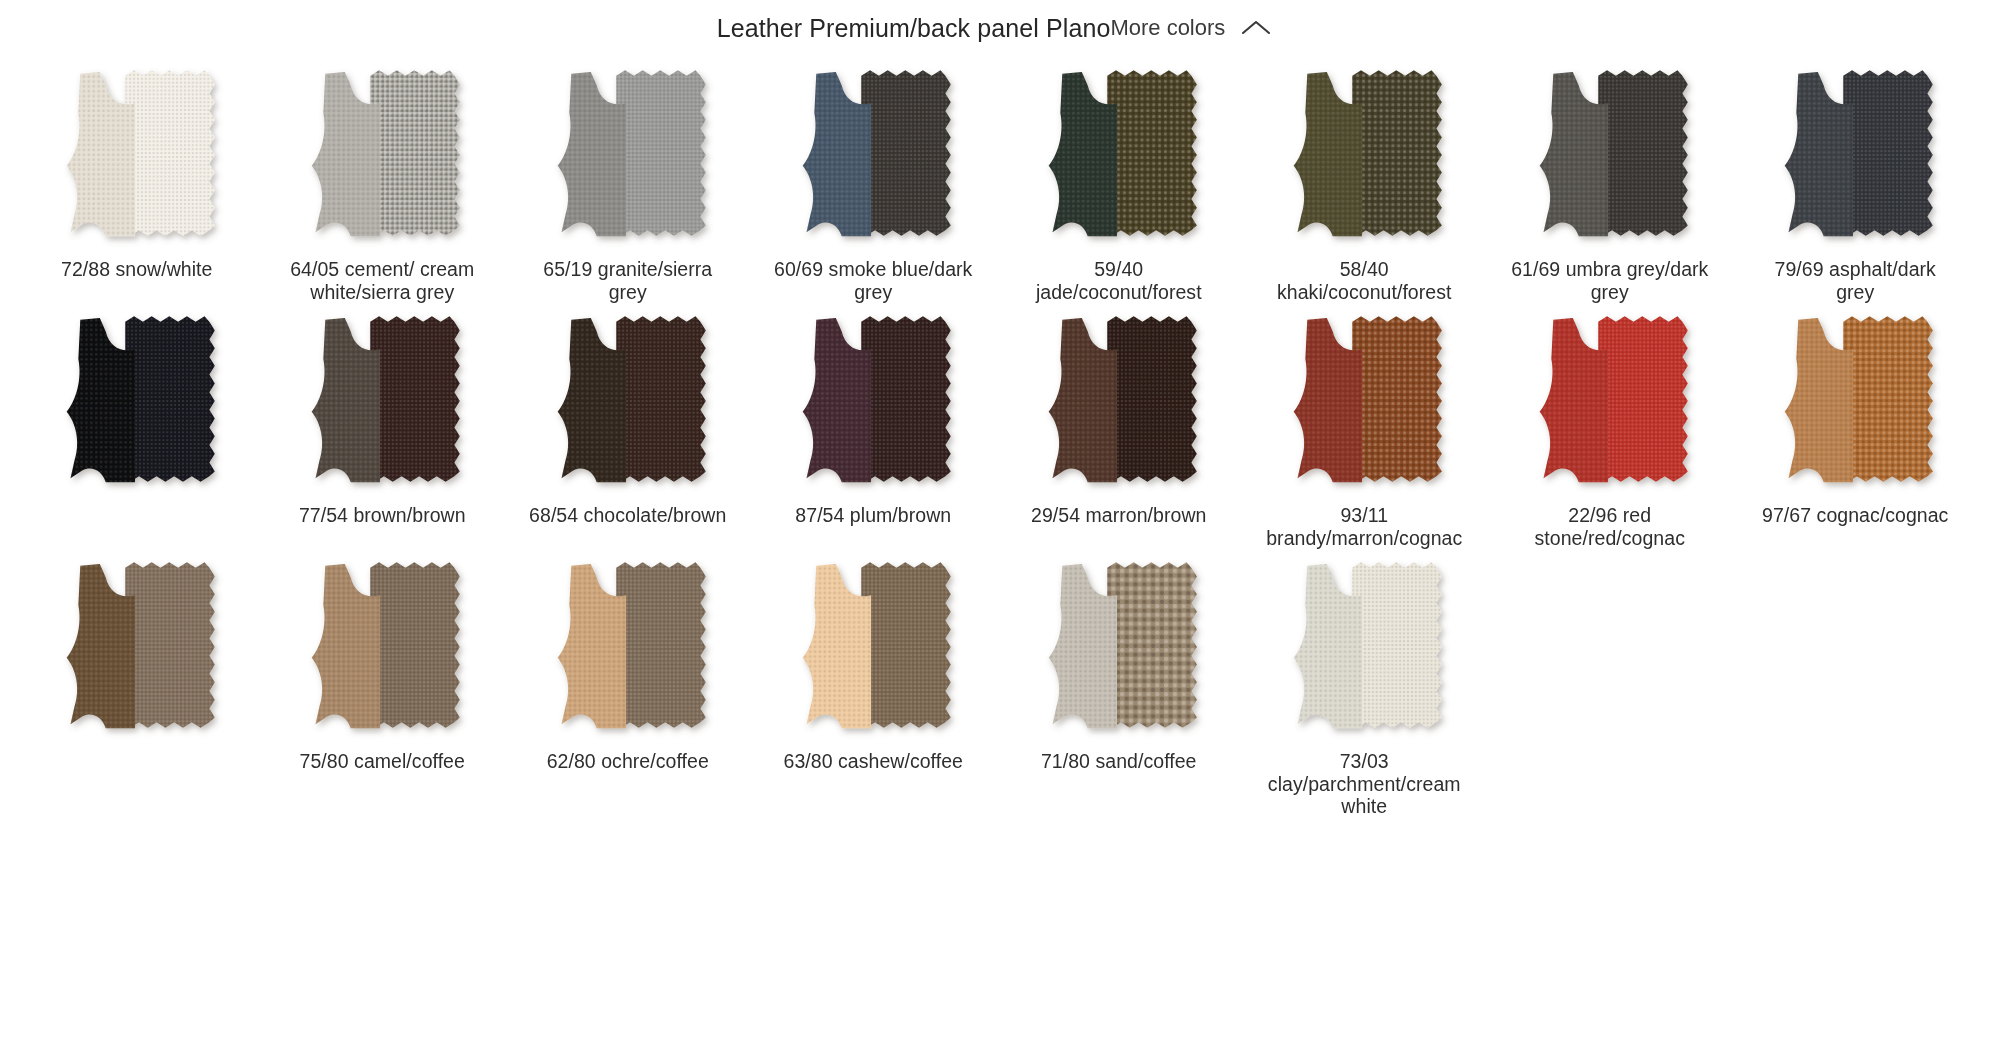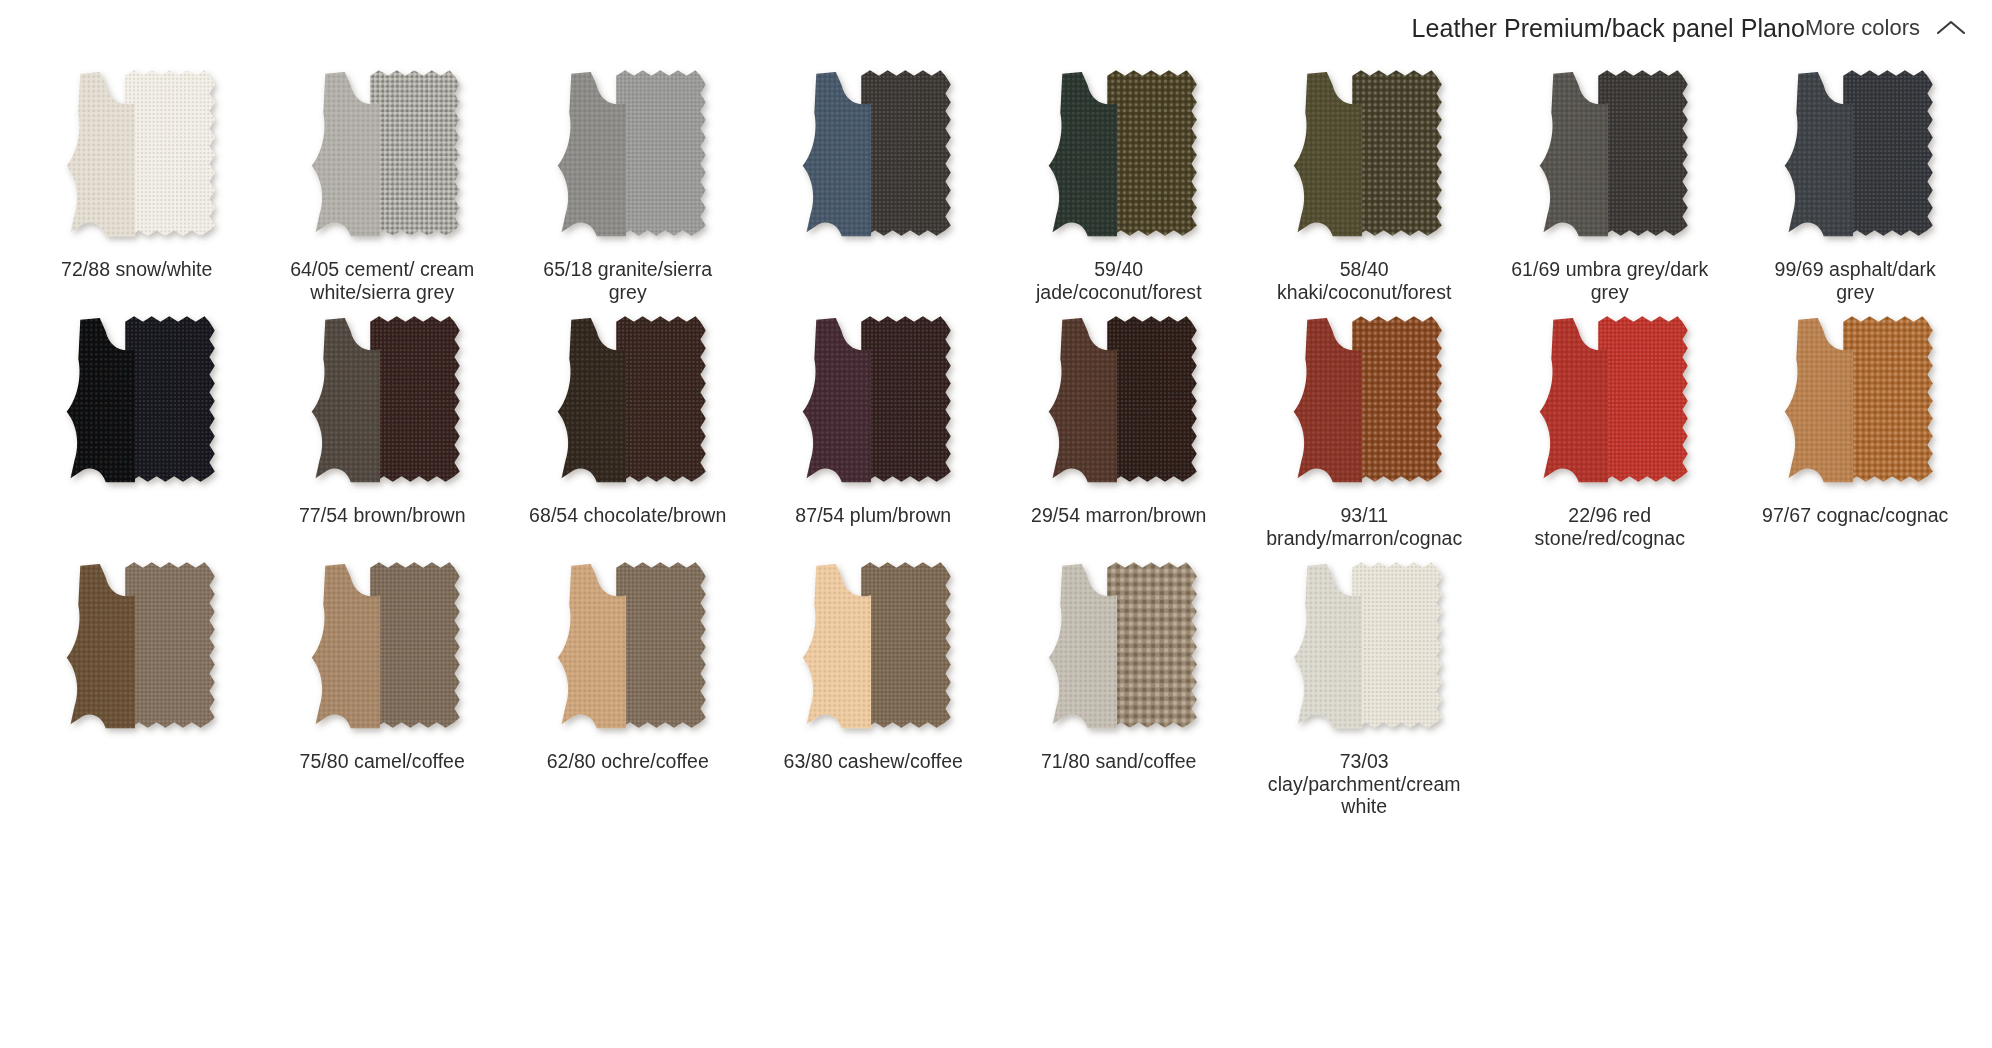--- a/index.html
+++ b/index.html
@@ -16,21 +16,21 @@
     overflow: hidden;
   }
 
   
   .header {
     position: relative;
     height: 56px;
     padding: 0 26px 0 22px;
     display: flex;
     align-items: center;
-    justify-content: flex-end;
+    justify-content: center;
   }
   .panel-title {
     font-size: 25px;
     font-weight: 500;
     letter-spacing: 0.1px;
     color: #262626;
     line-height: 1;
   }
   .more-colors {
     display: flex;
@@ -180,21 +180,21 @@
             </filter>
           </defs>
           <g filter="url(#sh2)">
             <path d="M86,8 L95,2.42 L104,8 L113,2.42 L122,8 L131,2.42 L140,8 L149,2.42 L158,8 L167,2.42 L172,8 L177.58,17 L172,26 L177.58,35 L172,44 L177.58,53 L172,62 L177.58,71 L172,80 L177.58,89 L172,98 L177.58,107 L172,116 L177.58,125 L172,134 L177.58,143 L172,152 L177.58,161 L172,166 L163,171.58 L154,166 L145,171.58 L136,166 L127,171.58 L118,166 L109,171.58 L100,166 L91,171.58 L86,166 Z" fill="#9b9b99"></path>
             <path d="M86,8 L95,2.42 L104,8 L113,2.42 L122,8 L131,2.42 L140,8 L149,2.42 L158,8 L167,2.42 L172,8 L177.58,17 L172,26 L177.58,35 L172,44 L177.58,53 L172,62 L177.58,71 L172,80 L177.58,89 L172,98 L177.58,107 L172,116 L177.58,125 L172,134 L177.58,143 L172,152 L177.58,161 L172,166 L163,171.58 L154,166 L145,171.58 L136,166 L127,171.58 L118,166 L109,171.58 L100,166 L91,171.58 L86,166 Z" fill="url(#weave2)"></path>
             <path d="M40,6 L60,4 L66,18 C70,34 82,40 96,36 L96,36 L96,172 L66,172 C62,160 52,155 42,160 L30,168 L34,150 C40,132 36,112 26,100 C36,88 42,66 38,46 Z" fill="#8e8c89"></path>
             <path d="M40,6 L60,4 L66,18 C70,34 82,40 96,36 L96,36 L96,172 L66,172 C62,160 52,155 42,160 L30,168 L34,150 C40,132 36,112 26,100 C36,88 42,66 38,46 Z" fill="url(#grain2)"></path>
           </g>
         </svg>
       </div>
-      <div class="swatch-label">65/18 granite/sierra grey</div>
+      <div class="swatch-label">65/19 granite/sierra grey</div>
     </div>
     <div class="swatch-cell row-1">
       <div class="swatch-art">
         <svg viewBox="0 0 196 180">
           <defs>
             <pattern id="weave3" patternUnits="userSpaceOnUse" width="4" height="4">
               <circle cx="1" cy="1" r="1" fill="#ffffff" opacity="0.16"></circle>
               <circle cx="3" cy="3" r="1" fill="#000000" opacity="0.13"></circle>
             </pattern>
             <pattern id="grain3" patternUnits="userSpaceOnUse" width="5" height="5">
@@ -206,20 +206,21 @@
             </filter>
           </defs>
           <g filter="url(#sh3)">
             <path d="M86,8 L95,2.42 L104,8 L113,2.42 L122,8 L131,2.42 L140,8 L149,2.42 L158,8 L167,2.42 L172,8 L177.58,17 L172,26 L177.58,35 L172,44 L177.58,53 L172,62 L177.58,71 L172,80 L177.58,89 L172,98 L177.58,107 L172,116 L177.58,125 L172,134 L177.58,143 L172,152 L177.58,161 L172,166 L163,171.58 L154,166 L145,171.58 L136,166 L127,171.58 L118,166 L109,171.58 L100,166 L91,171.58 L86,166 Z" fill="#3b3733"></path>
             <path d="M86,8 L95,2.42 L104,8 L113,2.42 L122,8 L131,2.42 L140,8 L149,2.42 L158,8 L167,2.42 L172,8 L177.58,17 L172,26 L177.58,35 L172,44 L177.58,53 L172,62 L177.58,71 L172,80 L177.58,89 L172,98 L177.58,107 L172,116 L177.58,125 L172,134 L177.58,143 L172,152 L177.58,161 L172,166 L163,171.58 L154,166 L145,171.58 L136,166 L127,171.58 L118,166 L109,171.58 L100,166 L91,171.58 L86,166 Z" fill="url(#weave3)"></path>
             <path d="M40,6 L60,4 L66,18 C70,34 82,40 96,36 L96,36 L96,172 L66,172 C62,160 52,155 42,160 L30,168 L34,150 C40,132 36,112 26,100 C36,88 42,66 38,46 Z" fill="#47586a"></path>
             <path d="M40,6 L60,4 L66,18 C70,34 82,40 96,36 L96,36 L96,172 L66,172 C62,160 52,155 42,160 L30,168 L34,150 C40,132 36,112 26,100 C36,88 42,66 38,46 Z" fill="url(#grain3)"></path>
           </g>
         </svg>
       </div>
+      <div class="swatch-label">60/69 smoke blue/dark grey</div>
     </div>
     <div class="swatch-cell row-1">
       <div class="swatch-art">
         <svg viewBox="0 0 196 180">
           <defs>
             <pattern id="weave4" patternUnits="userSpaceOnUse" width="6" height="6">
               <circle cx="1.5" cy="1.5" r="1.5" fill="#ffffff" opacity="0.26"></circle>
               <circle cx="4.5" cy="4.5" r="1.5" fill="#000000" opacity="0.2"></circle>
             </pattern>
             <pattern id="grain4" patternUnits="userSpaceOnUse" width="5" height="5">
@@ -309,21 +310,21 @@
             </filter>
           </defs>
           <g filter="url(#sh7)">
             <path d="M86,8 L95,2.42 L104,8 L113,2.42 L122,8 L131,2.42 L140,8 L149,2.42 L158,8 L167,2.42 L172,8 L177.58,17 L172,26 L177.58,35 L172,44 L177.58,53 L172,62 L177.58,71 L172,80 L177.58,89 L172,98 L177.58,107 L172,116 L177.58,125 L172,134 L177.58,143 L172,152 L177.58,161 L172,166 L163,171.58 L154,166 L145,171.58 L136,166 L127,171.58 L118,166 L109,171.58 L100,166 L91,171.58 L86,166 Z" fill="#33353a"></path>
             <path d="M86,8 L95,2.42 L104,8 L113,2.42 L122,8 L131,2.42 L140,8 L149,2.42 L158,8 L167,2.42 L172,8 L177.58,17 L172,26 L177.58,35 L172,44 L177.58,53 L172,62 L177.58,71 L172,80 L177.58,89 L172,98 L177.58,107 L172,116 L177.58,125 L172,134 L177.58,143 L172,152 L177.58,161 L172,166 L163,171.58 L154,166 L145,171.58 L136,166 L127,171.58 L118,166 L109,171.58 L100,166 L91,171.58 L86,166 Z" fill="url(#weave7)"></path>
             <path d="M40,6 L60,4 L66,18 C70,34 82,40 96,36 L96,36 L96,172 L66,172 C62,160 52,155 42,160 L30,168 L34,150 C40,132 36,112 26,100 C36,88 42,66 38,46 Z" fill="#3e4247"></path>
             <path d="M40,6 L60,4 L66,18 C70,34 82,40 96,36 L96,36 L96,172 L66,172 C62,160 52,155 42,160 L30,168 L34,150 C40,132 36,112 26,100 C36,88 42,66 38,46 Z" fill="url(#grain7)"></path>
           </g>
         </svg>
       </div>
-      <div class="swatch-label">99/69 asphalt/dark grey</div>
+      <div class="swatch-label">79/69 asphalt/dark grey</div>
     </div>
     <div class="swatch-cell row-2">
       <div class="swatch-art">
         <svg viewBox="0 0 196 180">
           <defs>
             <pattern id="weave8" patternUnits="userSpaceOnUse" width="4" height="4">
               <circle cx="1" cy="1" r="1" fill="#ffffff" opacity="0.16"></circle>
               <circle cx="3" cy="3" r="1" fill="#000000" opacity="0.13"></circle>
             </pattern>
             <pattern id="grain8" patternUnits="userSpaceOnUse" width="5" height="5">

